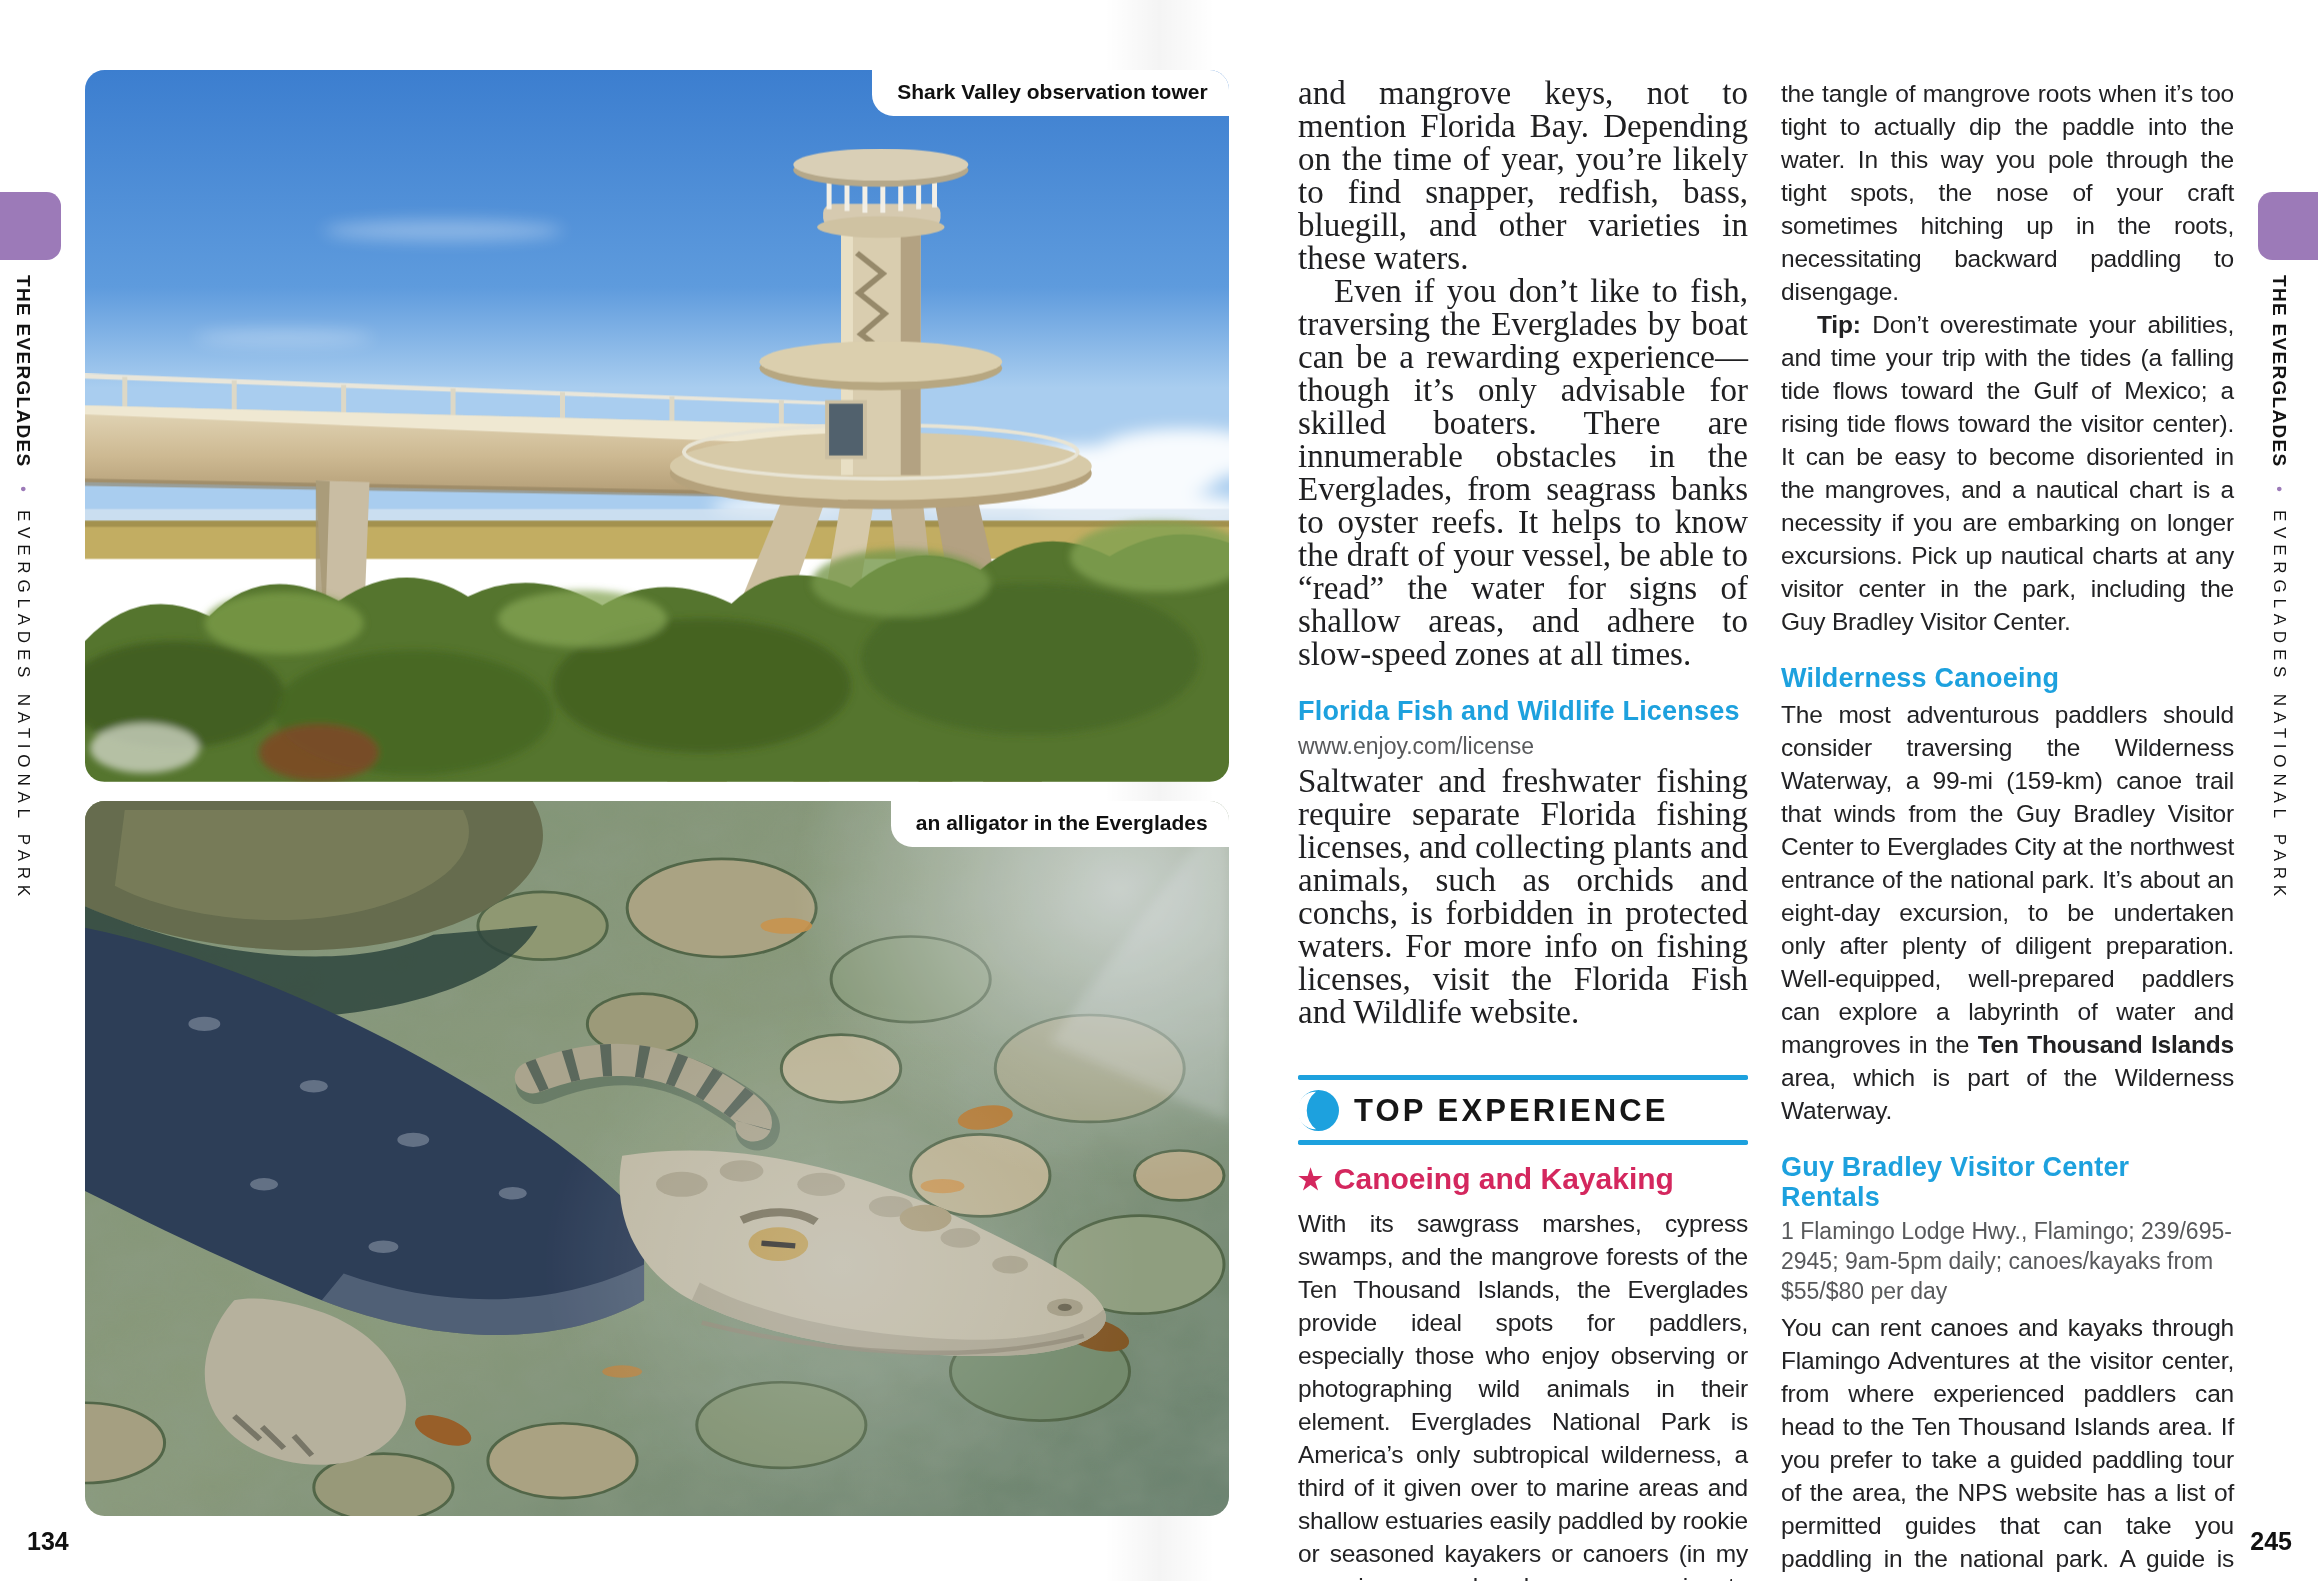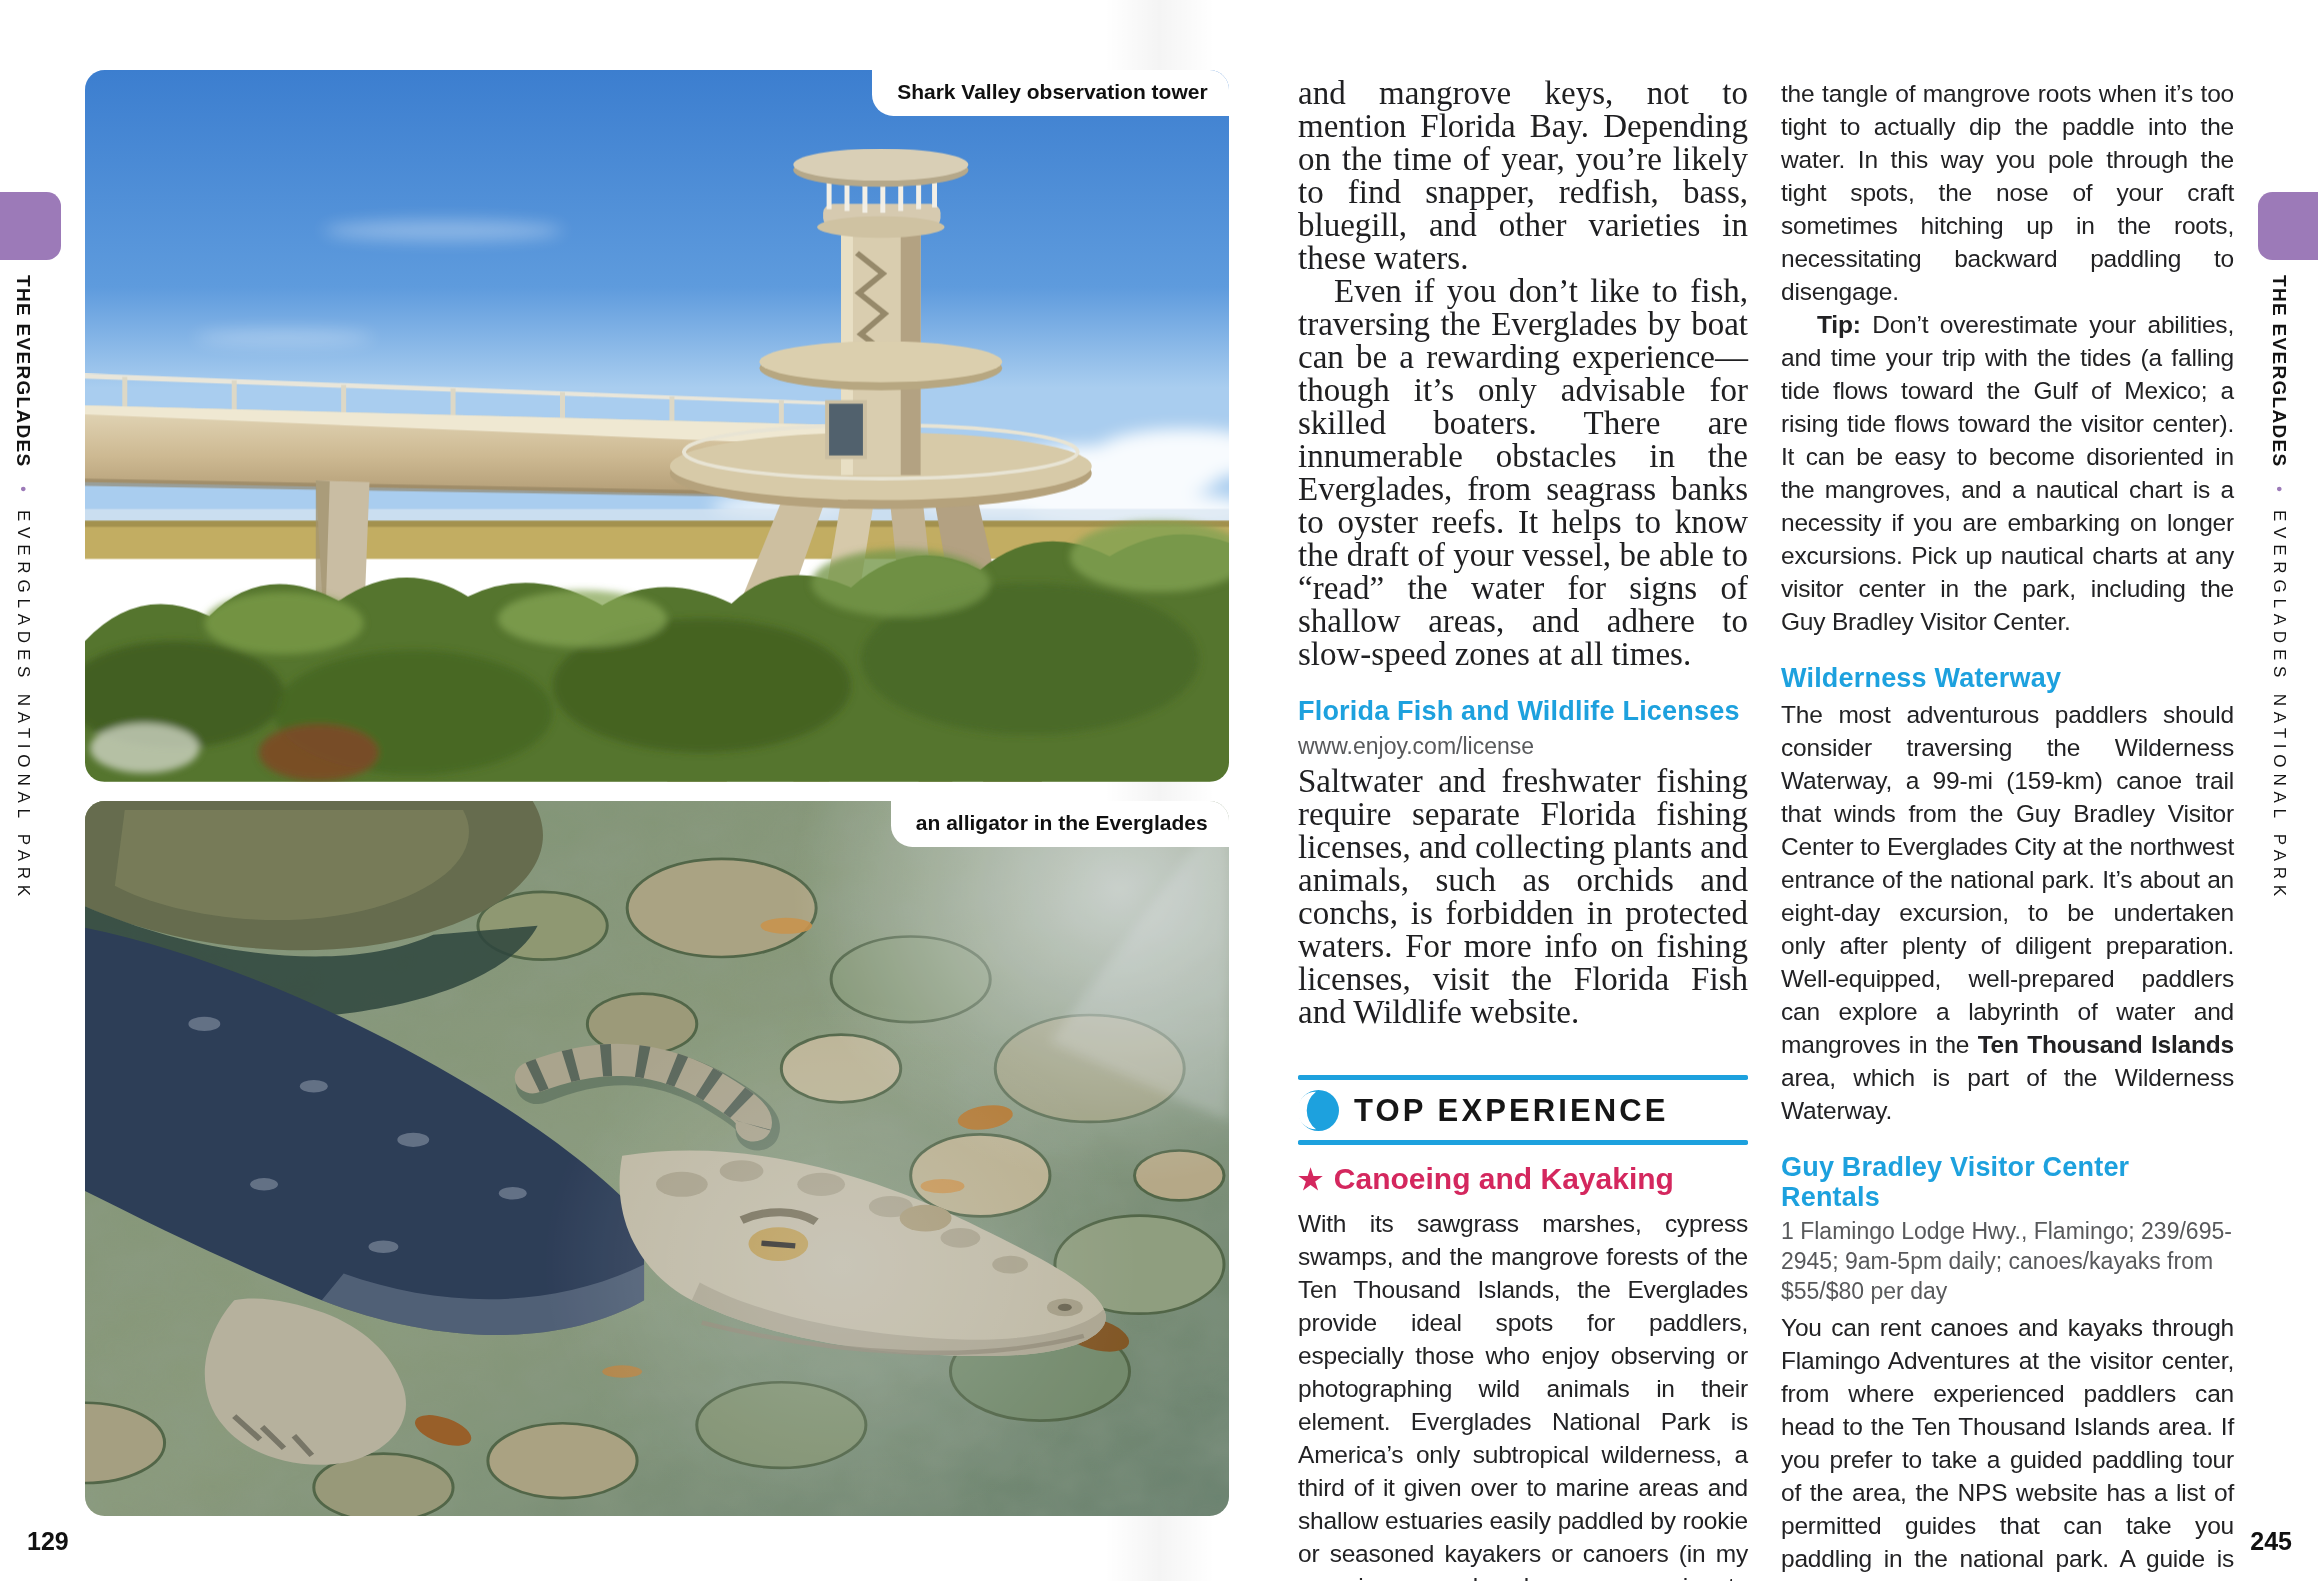--- a/index.html
+++ b/index.html
@@ -276,21 +276,21 @@
       <line x1="680" y1="496" x2="714" y2="499" stroke="#2a2417" stroke-width="6"></line>
       <ellipse cx="985" cy="568" rx="18" ry="10" fill="#b0a583"></ellipse>
       <ellipse cx="985" cy="568" rx="7" ry="4" fill="#6f6648"></ellipse>
     </g>
     <circle cx="760" cy="520" r="300" fill="url(#glare)" opacity="0.35"></circle>
     <rect width="1150" height="802" fill="#3c5a9e" opacity="0.10"></rect>
   </svg>
   <figcaption class="photo-caption">an alligator in the Everglades</figcaption>
 </figure>
 
-<div class="pagenum pn-left">129</div>
+<div class="pagenum pn-left">134</div>
 
 <div class="tab tab-right"></div>
 <div class="edge-text edge-right">
   <span class="edge-bold">THE EVERGLADES</span>
   <span class="edge-dot">•</span>
   <span class="edge-light">EVERGLADES NATIONAL PARK</span>
 </div>
 
 <div class="col" id="col1">
   <p class="serif-body">and mangrove keys, not to mention Florida Bay. Depending on the time of year, you’re likely to find snapper, redfish, bass, bluegill, and other varieties in these waters.</p>
@@ -313,21 +313,21 @@
     <div class="te-rule"></div>
   </div>
 
   <h2 class="feature-h"><span class="star">★</span><span>Canoeing and Kayaking</span></h2>
   <p class="sans-body">With its sawgrass marshes, cypress swamps, and the mangrove forests of the Ten Thousand Islands, the Everglades provide ideal spots for paddlers, especially those who enjoy observing or photographing wild animals in their element. Everglades National Park is America’s only subtropical wilderness, a third of it given over to marine areas and shallow estuaries easily paddled by rookie or seasoned kayakers or canoers (in my experience, a kayak seems easier to navigate through these sometimes-tight quarters). The mangroves form canopied tunnels through the swamp, through which you pick in a peculiar way: Often the flat of your paddle is used to gently push off from</p>
 </div>
 
 <div class="col" id="col2">
   <p class="sans-body">the tangle of mangrove roots when it’s too tight to actually dip the paddle into the water. In this way you pole through the tight spots, the nose of your craft sometimes hitching up in the roots, necessitating backward paddling to disengage.</p>
   <p class="sans-body indent"><strong>Tip:</strong><span> Don’t overestimate your abilities, and time your trip with the tides (a falling tide flows toward the Gulf of Mexico; a rising tide flows toward the visitor center). It can be easy to become disoriented in the mangroves, and a nautical chart is a necessity if you are embarking on longer excursions. Pick up nautical charts at any visitor center in the park, including the Guy Bradley Visitor Center.</span></p>
-  <h3 class="blue-h">Wilderness Waterway</h3>
+  <h3 class="blue-h">Wilderness Canoeing</h3>
   <p class="sans-body"><span>The most adventurous paddlers should consider traversing the Wilderness Waterway, a 99-mi (159-km) canoe trail that winds from the Guy Bradley Visitor Center to Everglades City at the northwest entrance of the national park. It’s about an eight-day excursion, to be undertaken only after plenty of diligent preparation. Well-equipped, well-prepared paddlers can explore a labyrinth of water and mangroves in the </span><strong>Ten Thousand Islands</strong><span> area, which is part of the Wilderness Waterway.</span></p>
   <h3 class="blue-h">Guy Bradley Visitor Center Rentals</h3>
   <p class="detail">1 Flamingo Lodge Hwy., Flamingo; 239/695-2945; 9am-5pm daily; canoes/kayaks from $55/$80 per day</p>
   <p class="sans-body">You can rent canoes and kayaks through Flamingo Adventures at the visitor center, from where experienced paddlers can head to the Ten Thousand Islands area. If you prefer to take a guided paddling tour of the area, the NPS website has a list of permitted guides that can take you paddling in the national park. A guide is recommended, but not necessary for</p>
 </div>
 
 <div class="pagenum pn-right">245</div>
 
 
 </body></html>

